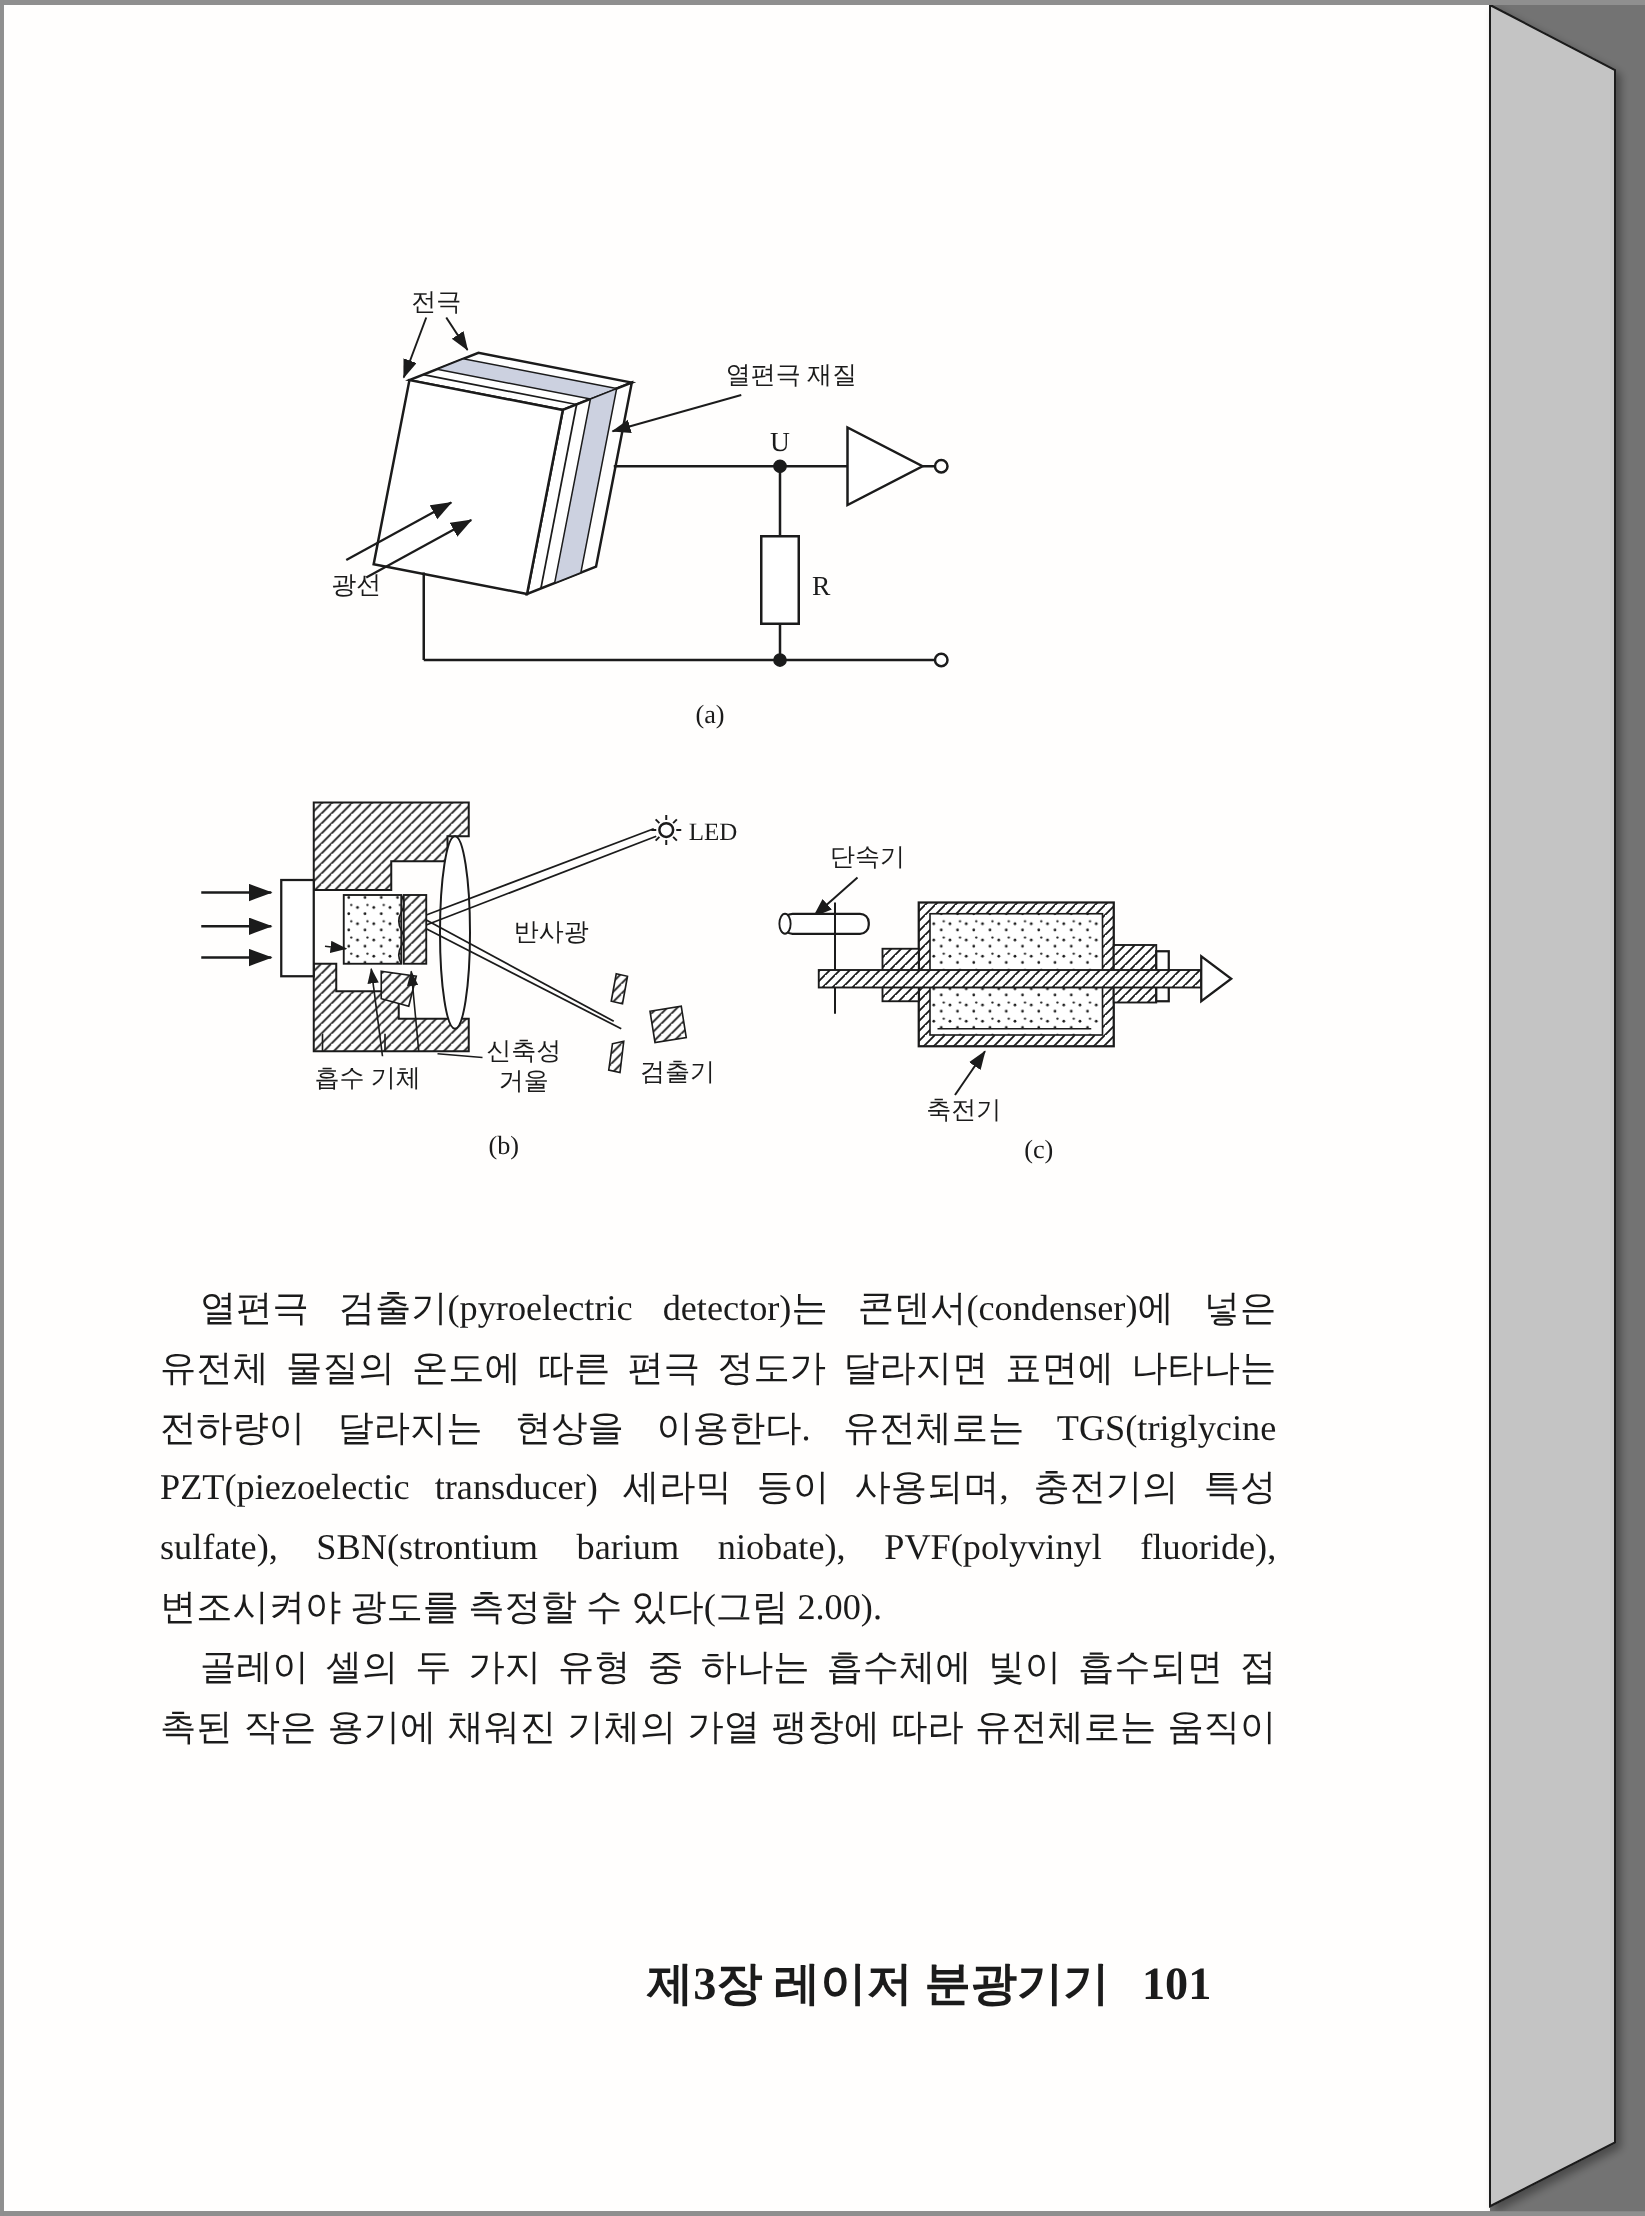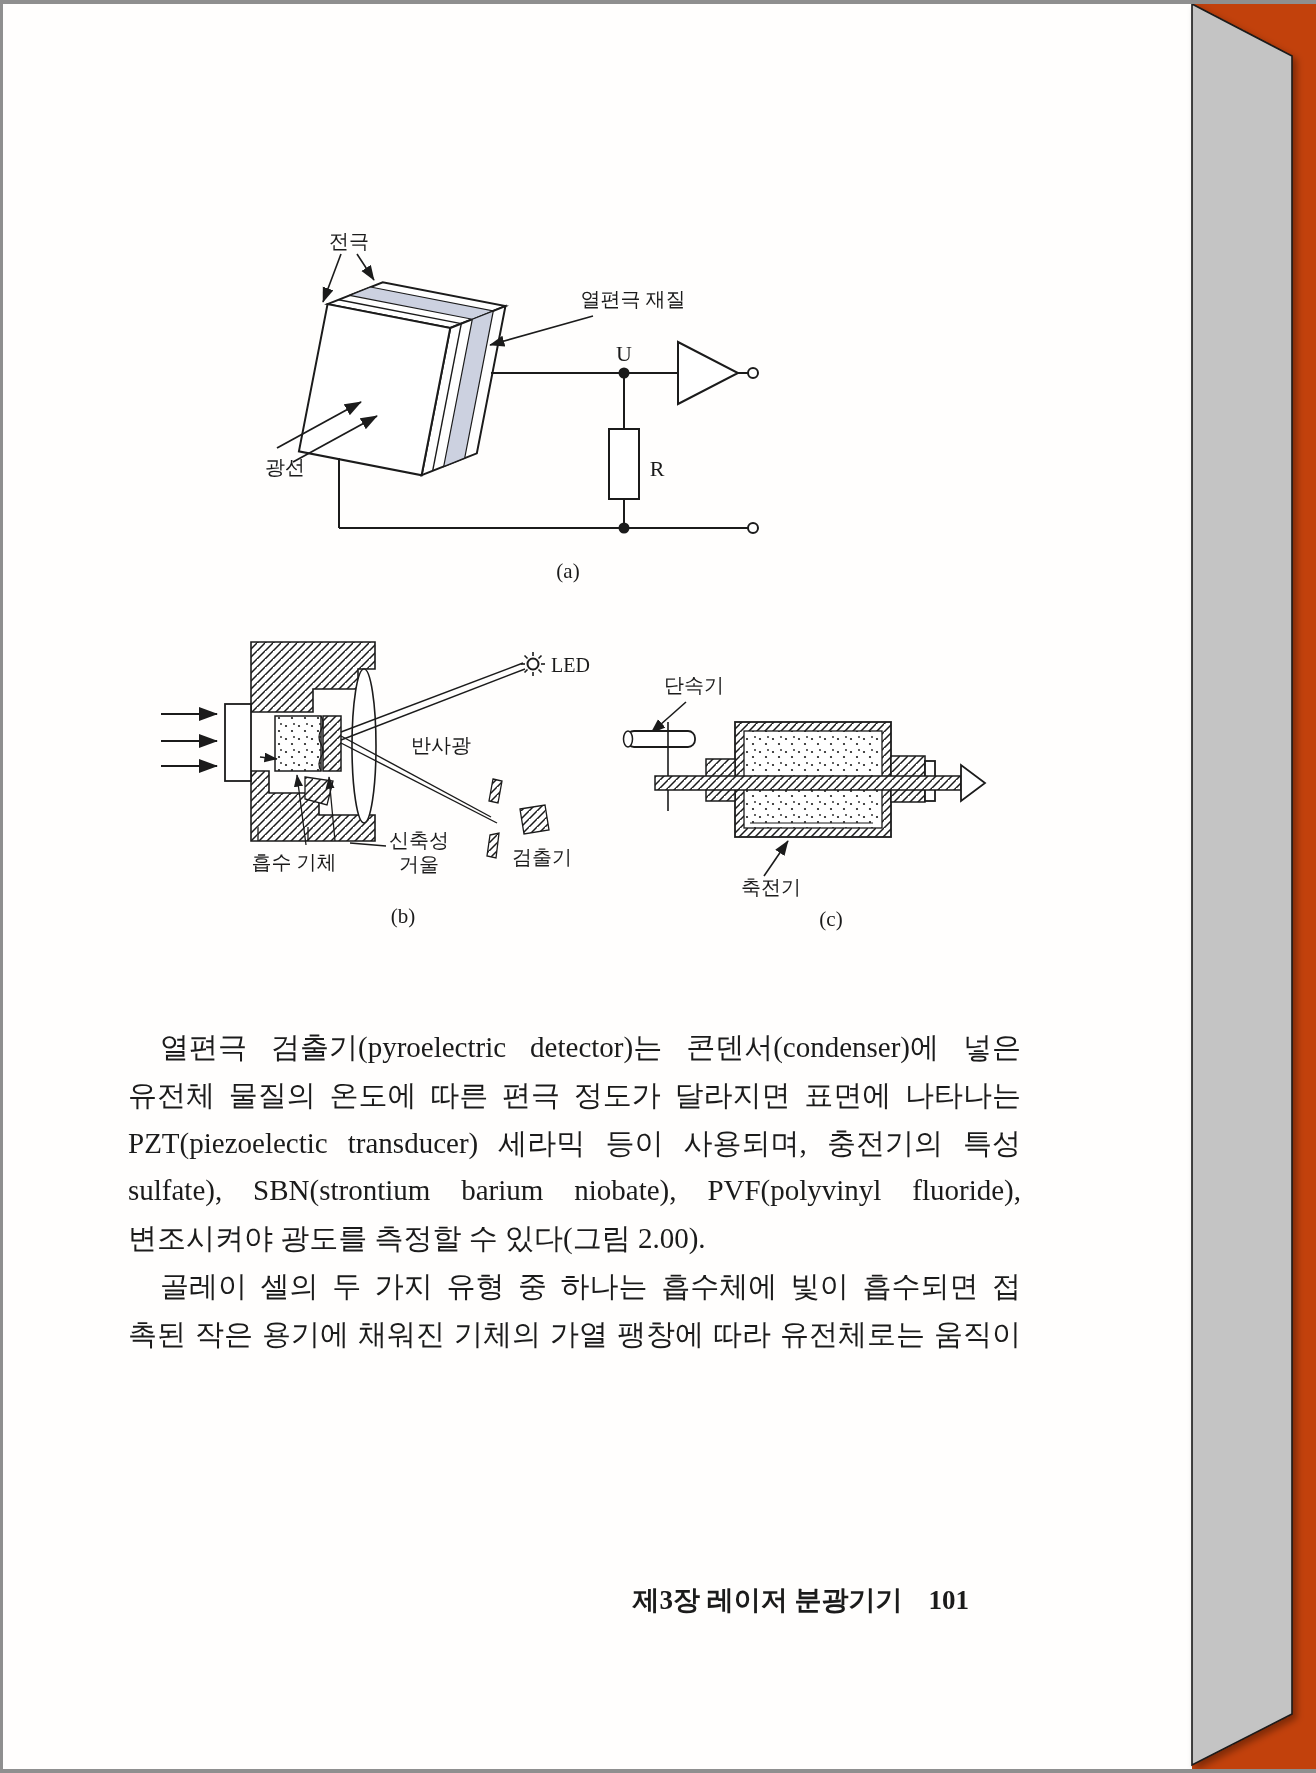--- a/index.html
+++ b/index.html
@@ -1,30 +1,30 @@
 <!DOCTYPE html>
 <html><head>
 <meta charset="utf-8">
 <style>
   html,body{margin:0;padding:0;background:#e9e9e7;}
-  .canvas{position:relative;width:1316px;height:1773px;background:#c2410c;overflow:hidden;
+  .canvas{position:relative;width:1316px;height:1773px;background:#737373;overflow:hidden;
           font-family:"Liberation Serif","DejaVu Serif",serif;color:#1b1b1b;}
   .border-line{position:absolute;background:#8f8f8f;}
   .page{position:absolute;left:3px;top:4px;width:1189px;height:1765px;background:#fffefd;}
   .abs{position:absolute;}
   svg text{font-family:"Liberation Serif","DejaVu Serif",serif;fill:#1b1b1b;}
   .caption{position:absolute;left:125px;top:948px;width:893px;text-align:center;
            font-size:29px;font-weight:600;letter-spacing:.5px;word-break:keep-all;}
   .body-text{position:absolute;left:125px;top:1020px;width:893px;font-size:29px;}
   .bl{height:47.8px;line-height:47.8px;overflow:hidden;word-break:keep-all;white-space:normal;}
   .j{text-align:justify;text-align-last:justify;}
   .e{text-align:left;}
   .i{text-indent:32px;}
   .footer{position:absolute;left:125px;top:1558px;width:893px;padding-right:52px;box-sizing:border-box;
-          text-align:right;font-size:27px;font-weight:bold;word-break:keep-all;margin-top:20px;}
+          text-align:right;font-size:37px;font-weight:bold;word-break:keep-all;}
   .footer .pgnum{margin-left:26px;}
 </style>
 </head>
 <body>
 
 <div class="canvas">
 
   <div class="page">
 
     <svg class="abs" style="left:238px;top:192px;" width="530" height="395" viewBox="0 0 530 395">
@@ -186,20 +186,21 @@
 
       <line x1="176" y1="232" x2="200" y2="197" stroke="#1b1b1b" stroke-width="1.6" marker-end="url(#mc)"></line>
       <text x="183" y="250" font-size="20" text-anchor="middle">축전기</text>
       <text x="243" y="282" font-size="21" text-anchor="middle">(c)</text>
     </svg>
 
 
     <div class="body-text">
       <div class="bl j i">열편극 검출기(pyroelectric detector)는 콘덴서(condenser)에 넣은</div>
       <div class="bl j">유전체 물질의 온도에 따른 편극 정도가 달라지면 표면에 나타나는</div>
+      <div class="bl j">전하량이 달라지는 현상을 이용한다. 유전체로는 TGS(triglycine</div>
       <div class="bl j">PZT(piezoelectic transducer) 세라믹 등이 사용되며, 충전기의 특성</div>
       <div class="bl j">sulfate), SBN(strontium barium niobate), PVF(polyvinyl fluoride),</div>
       <div class="bl e">변조시켜야 광도를 측정할 수 있다(그림 2.00).</div>
       <div class="bl j i">골레이 셀의 두 가지 유형 중 하나는 흡수체에 빛이 흡수되면 접</div>
       <div class="bl j">촉된 작은 용기에 채워진 기체의 가열 팽창에 따라 유전체로는 움직이</div>
     </div>
 
     <div class="footer">
       <span>제3장 레이저 분광기기</span><span class="pgnum">101</span>
     </div>

